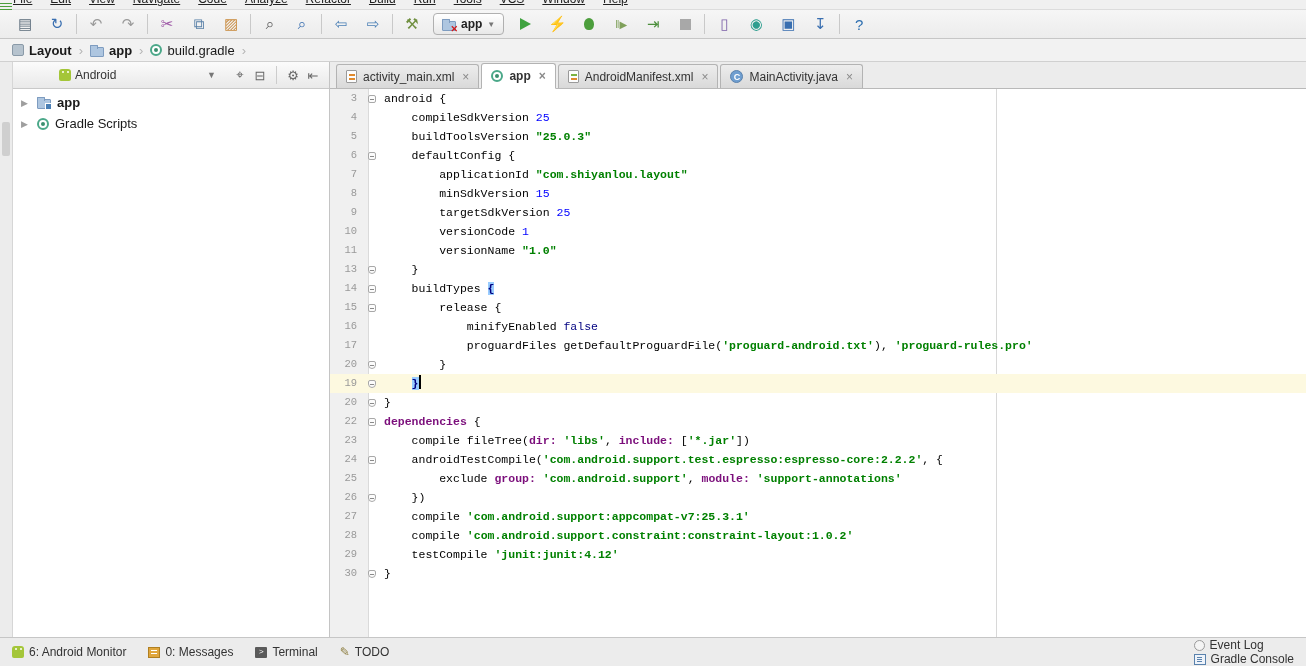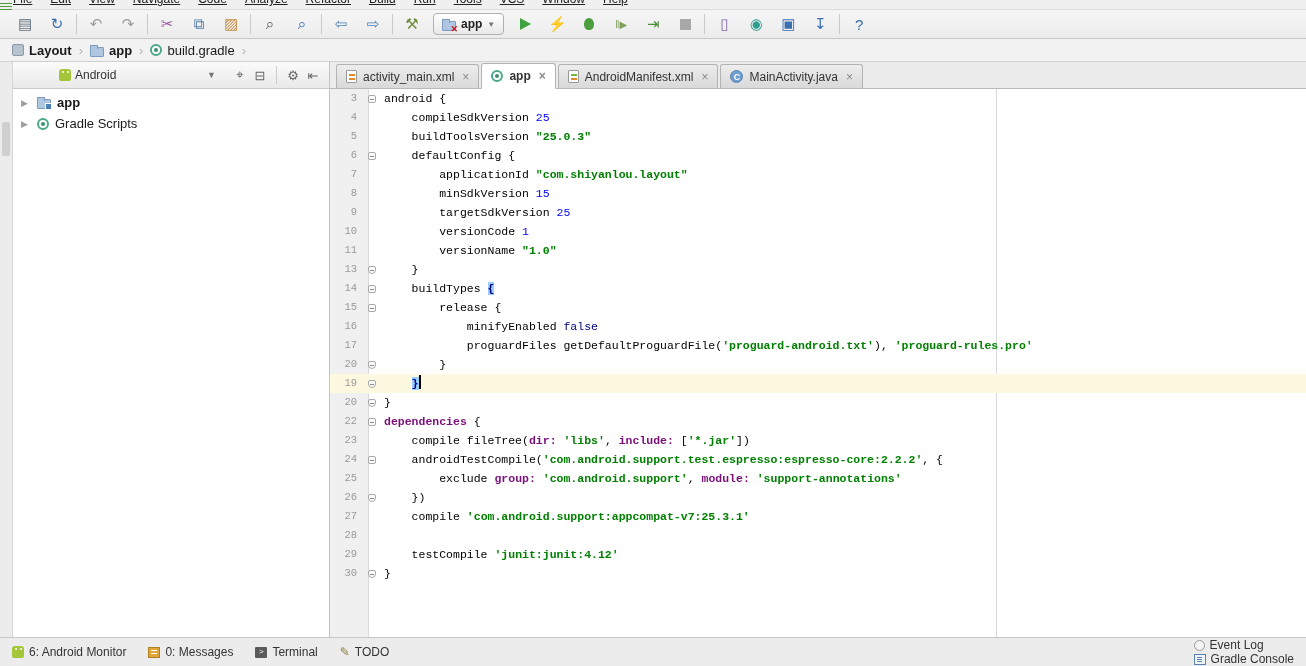--- a/index.html
+++ b/index.html
@@ -331,21 +331,21 @@
           <div class="code-line"><span class="num">17</span><span class="foldc"></span><span class="code"><span class="seg-p">            proguardFiles getDefaultProguardFile(</span><span class="seg-s">'proguard-android.txt'</span><span class="seg-p">), </span><span class="seg-s">'proguard-rules.pro'</span></span></div>
           <div class="code-line"><span class="num">20</span><span class="foldc"><span class="fold-box end"></span></span><span class="code"><span class="seg-p">        }</span></span></div>
           <div class="code-line cur"><span class="num">19</span><span class="foldc"><span class="fold-box end"></span></span><span class="code"><span class="seg-p">    </span><span class="seg-b">}</span><span class="caret-bar"></span></span></div>
           <div class="code-line"><span class="num">20</span><span class="foldc"><span class="fold-box end"></span></span><span class="code"><span class="seg-p">}</span></span></div>
           <div class="code-line"><span class="num">22</span><span class="foldc"><span class="fold-box"></span></span><span class="code"><span class="seg-m">dependencies</span><span class="seg-p"> {</span></span></div>
           <div class="code-line"><span class="num">23</span><span class="foldc"></span><span class="code"><span class="seg-p">    compile fileTree(</span><span class="seg-m">dir:</span><span class="seg-p"> </span><span class="seg-s">'libs'</span><span class="seg-p">, </span><span class="seg-m">include:</span><span class="seg-p"> [</span><span class="seg-s">'*.jar'</span><span class="seg-p">])</span></span></div>
           <div class="code-line"><span class="num">24</span><span class="foldc"><span class="fold-box"></span></span><span class="code"><span class="seg-p">    androidTestCompile(</span><span class="seg-s">'com.android.support.test.espresso:espresso-core:2.2.2'</span><span class="seg-p">, {</span></span></div>
           <div class="code-line"><span class="num">25</span><span class="foldc"></span><span class="code"><span class="seg-p">        exclude </span><span class="seg-m">group:</span><span class="seg-p"> </span><span class="seg-s">'com.android.support'</span><span class="seg-p">, </span><span class="seg-m">module:</span><span class="seg-p"> </span><span class="seg-s">'support-annotations'</span></span></div>
           <div class="code-line"><span class="num">26</span><span class="foldc"><span class="fold-box end"></span></span><span class="code"><span class="seg-p">    })</span></span></div>
           <div class="code-line"><span class="num">27</span><span class="foldc"></span><span class="code"><span class="seg-p">    compile </span><span class="seg-s">'com.android.support:appcompat-v7:25.3.1'</span></span></div>
-          <div class="code-line"><span class="num">28</span><span class="foldc"></span></div>
+          <div class="code-line"><span class="num">28</span><span class="foldc"></span><span class="code"><span class="seg-p">    compile </span><span class="seg-s">'com.android.support.constraint:constraint-layout:1.0.2'</span></span></div>
           <div class="code-line"><span class="num">29</span><span class="foldc"></span><span class="code"><span class="seg-p">    testCompile </span><span class="seg-s">'junit:junit:4.12'</span></span></div>
           <div class="code-line"><span class="num">30</span><span class="foldc"><span class="fold-box end"></span></span><span class="code"><span class="seg-p">}</span></span></div>
         </div>
     </div>
   </div>
 
   <div class="statusbar">
     <span id="sb-left" style="display:flex;align-items:center;">
         <span class="sb-item">
           <span class="ic i-android"></span>

